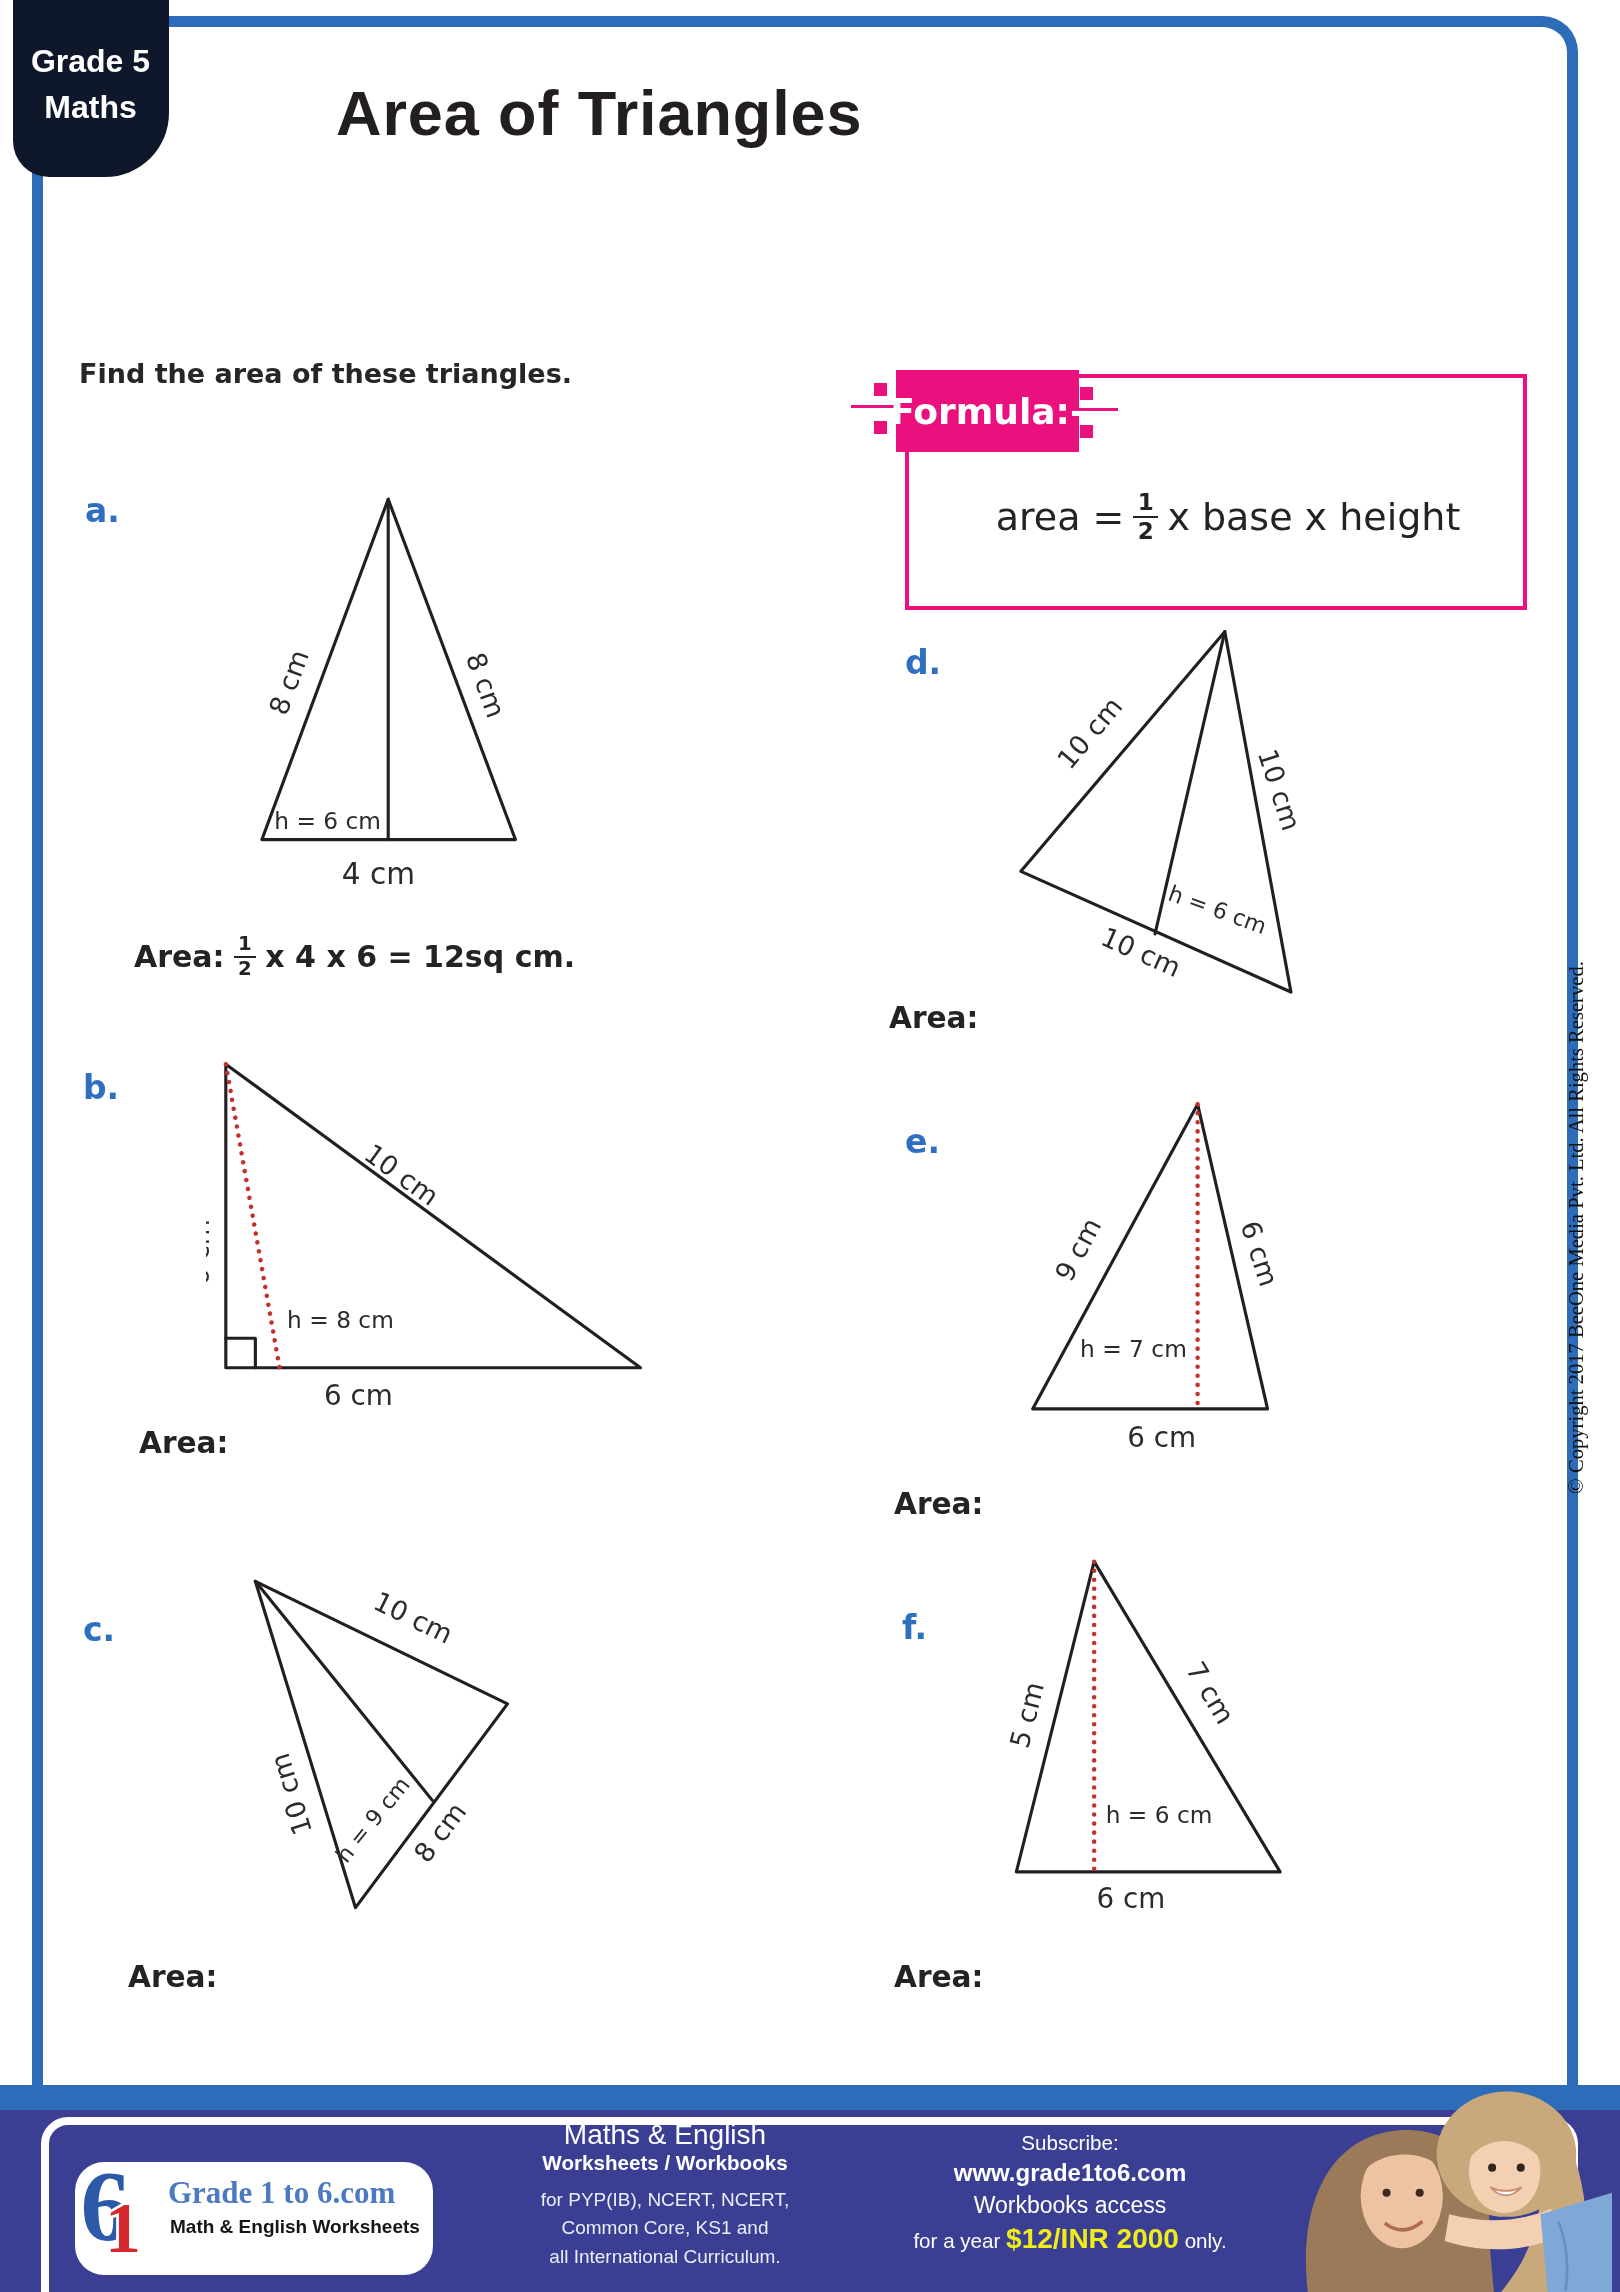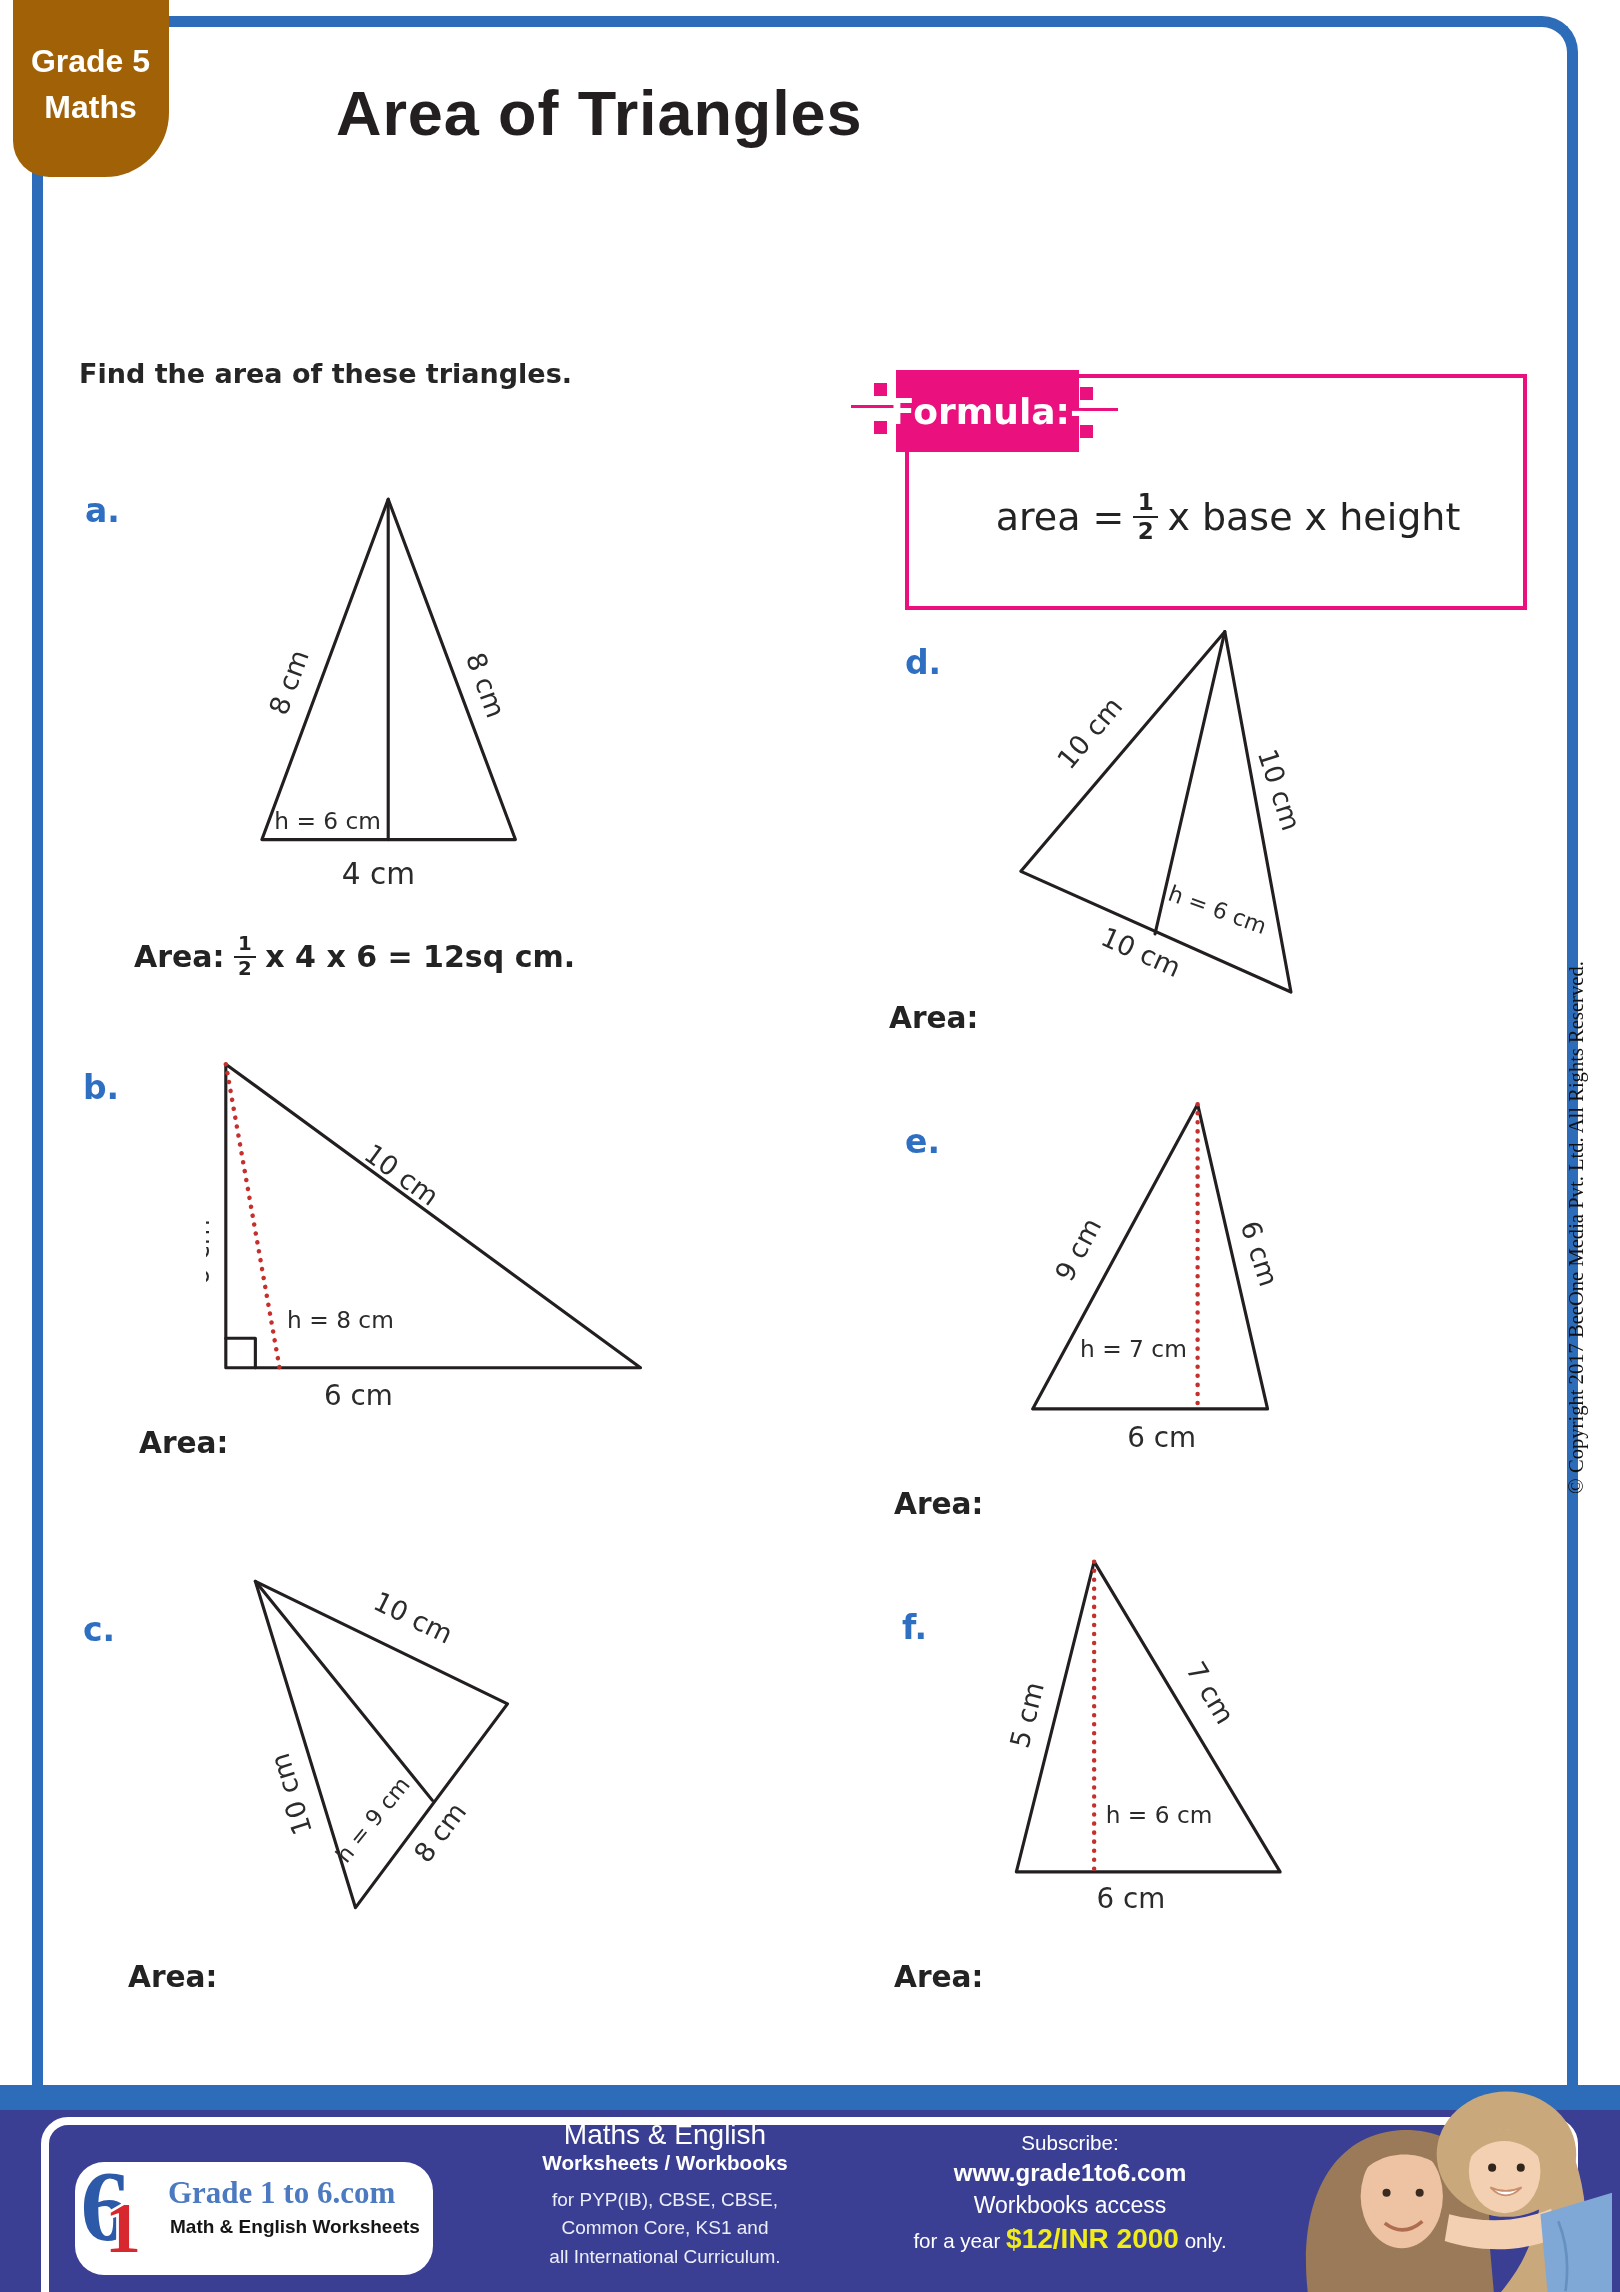--- a/index.html
+++ b/index.html
@@ -3,21 +3,21 @@
 <meta charset="utf-8">
 <style>
   html,body{margin:0;padding:0;background:#fff;}
   #page{position:relative;width:1620px;height:2293px;background:#fff;overflow:hidden;
         font-family:"DejaVu Sans",sans-serif;color:#2b2b2b;}
   .abs{position:absolute;}
   
   #frame{left:32px;top:16px;width:1546px;height:2071px;border:11.6px solid #2d6cb8;
          border-bottom:none;border-radius:36px 36px 0 0;box-sizing:border-box;}
   #bottombar{left:0;top:2085px;width:1620px;height:30px;background:#2d6cb8;}
-  #badge{left:12.5px;top:0;width:156px;height:177px;background:#a16207;
+  #badge{left:12.5px;top:0;width:156px;height:177px;background:#0f172a;
          border-radius:0 0 64px 36px;z-index:3;color:#fff;text-align:center;
          font-family:"Liberation Sans",sans-serif;font-weight:bold;font-size:32px;
          padding-top:38px;box-sizing:border-box;line-height:1.45;}
   #title{left:336px;top:77px;font-family:"Liberation Sans",sans-serif;font-weight:bold;
          font-size:63px;color:#231f20;letter-spacing:0.9px;}
   #instruction{left:79px;top:358px;font-size:27px;font-weight:bold;color:#262626;}
   
   #formula-box{left:905px;top:374px;width:622px;height:236px;border:4.5px solid #ea107e;
                box-sizing:border-box;display:flex;align-items:center;justify-content:center;
                padding-top:49px;padding-left:24px;}
@@ -185,21 +185,21 @@
   <div class="abs" id="logo-pill">
     <span id="logo-six">6</span>
     <span id="logo-one">1</span>
     <span id="logo-title">Grade 1 to 6.com</span>
     <span id="logo-sub">Math &amp; English Worksheets</span>
   </div>
 
   <div class="abs fcol" id="fcol1">
     <div class="l1">Maths &amp; English</div>
     <div class="l2">Worksheets / Workbooks</div>
-    <div class="l3">for PYP(IB), CBSE, CBSE,</div>
+    <div class="l3">for PYP(IB), NCERT, NCERT,</div>
     <div class="l3">Common Core, KS1 and</div>
     <div class="l3">all International Curriculum.</div>
   </div>
 
   <div class="abs fcol" id="fcol2">
     <div class="s1">Subscribe:</div>
     <div class="s2">www.grade1to6.com</div>
     <div class="s3">Workbooks access</div>
     <div class="s4">
       <span>for a year </span><span class="price">$12/INR 2000</span><span> only.</span>

